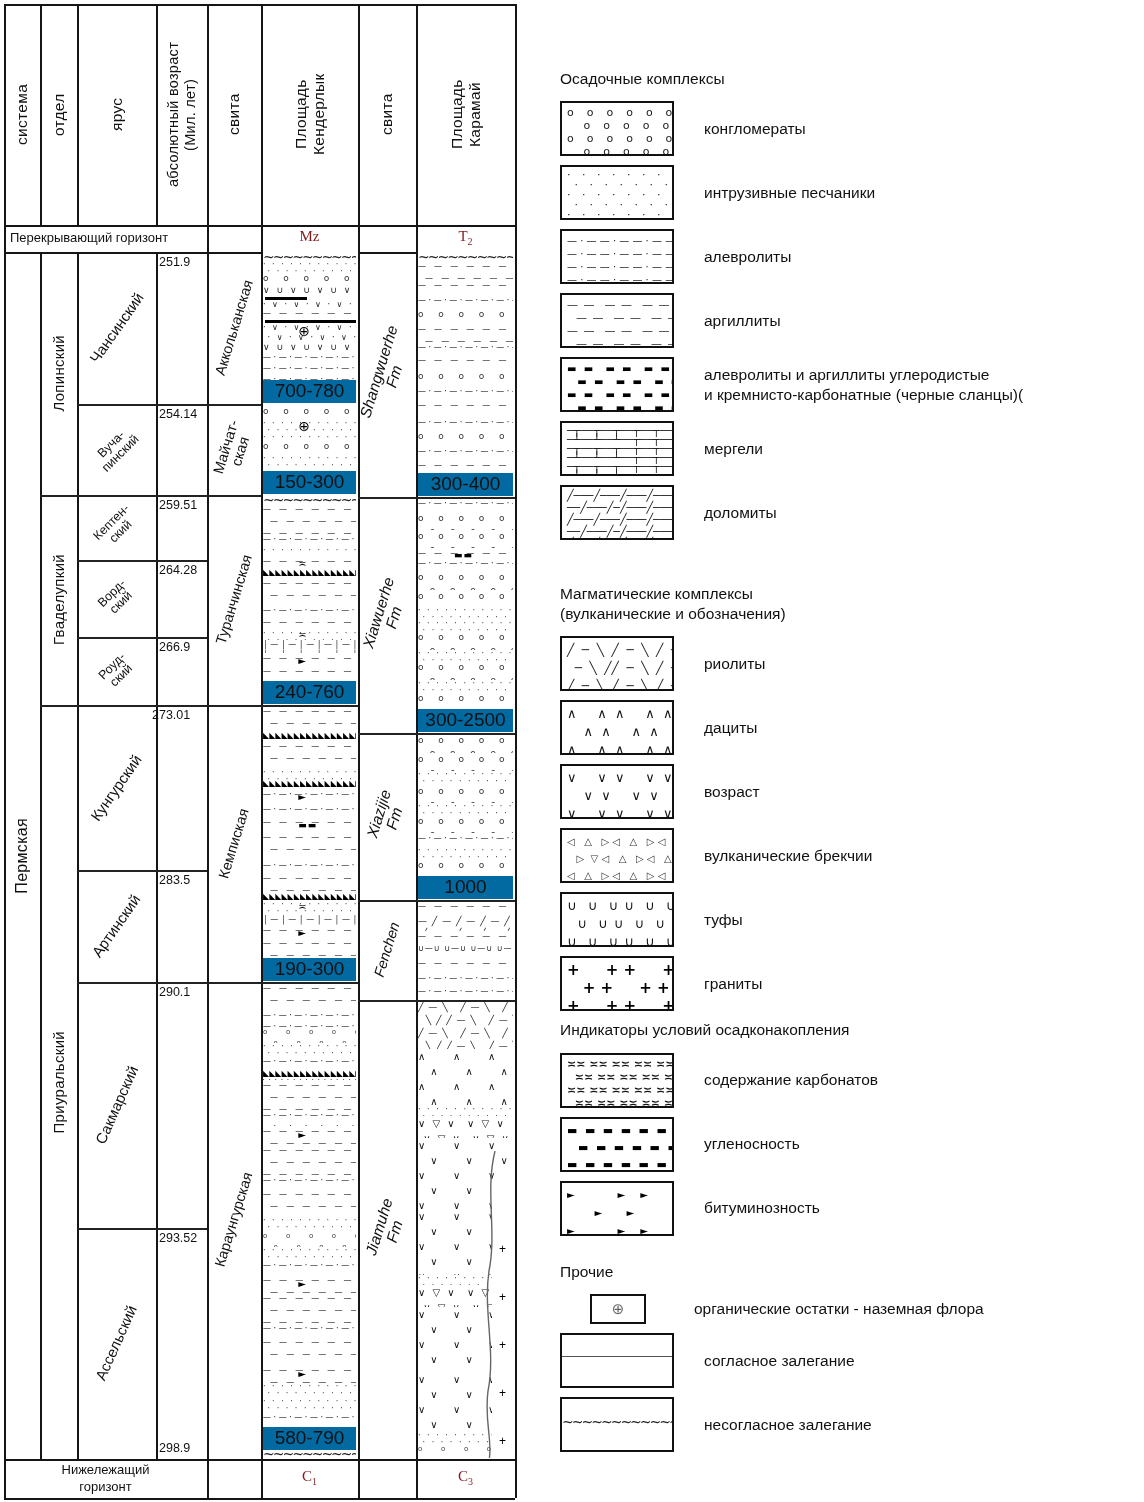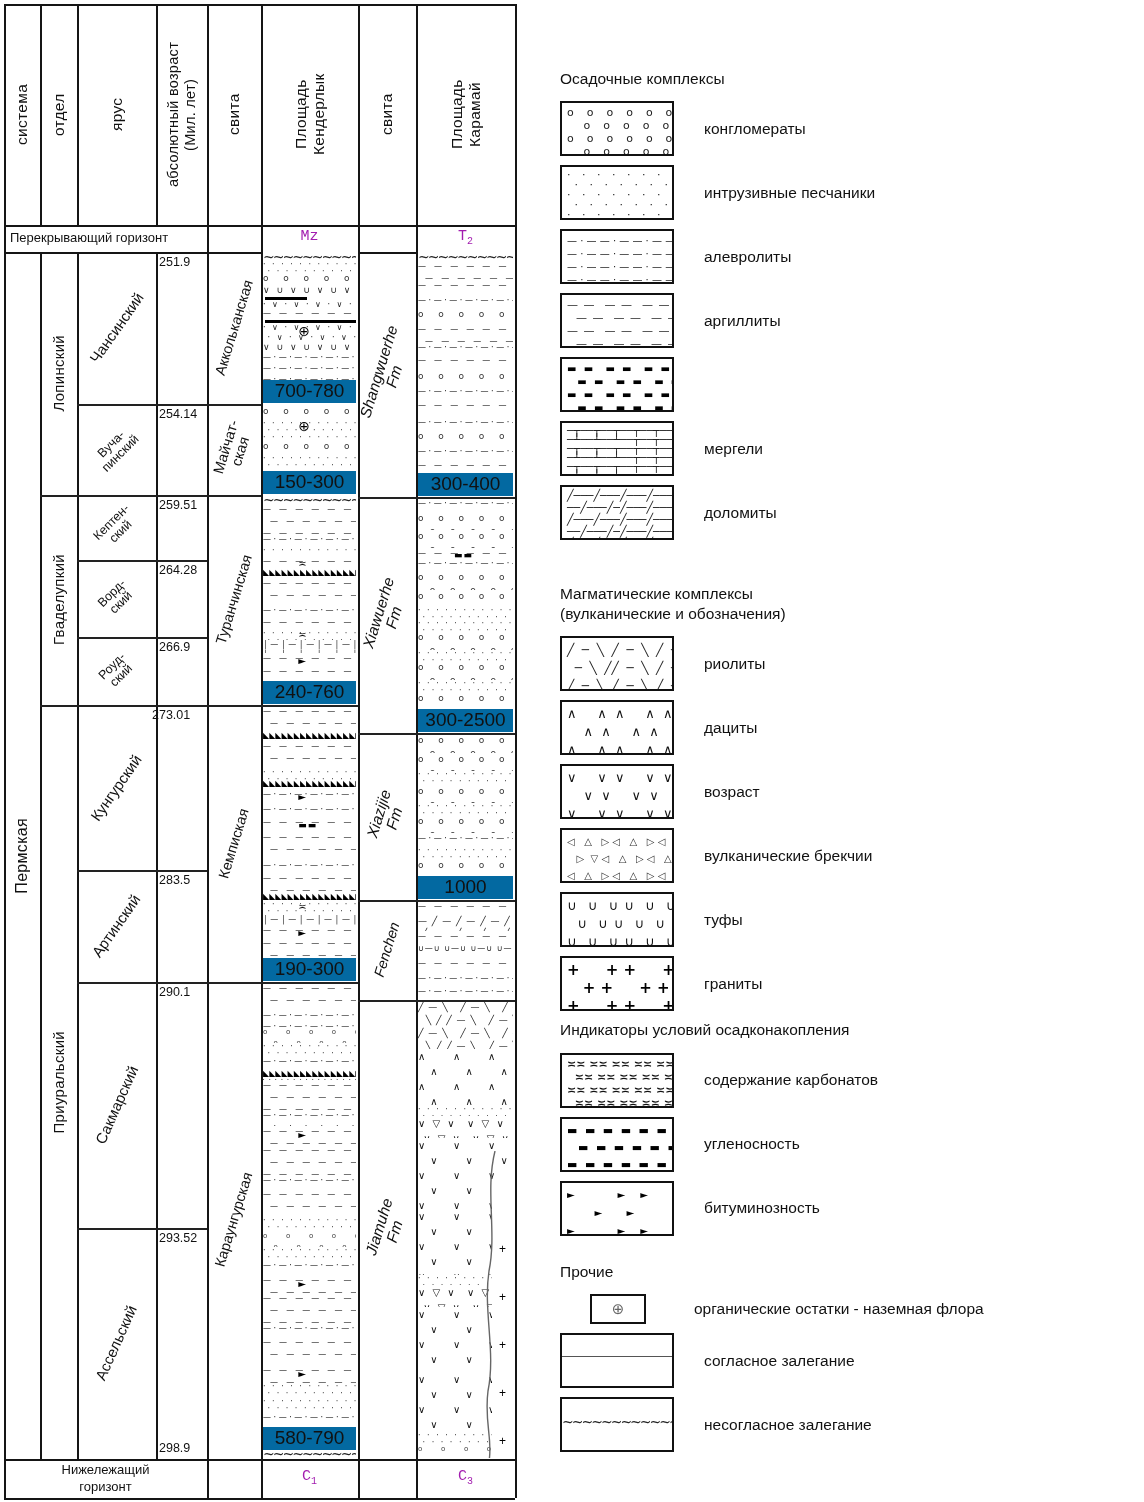--- a/index.html
+++ b/index.html
@@ -7,21 +7,21 @@
   #page{position:absolute;inset:0}
   .vline{position:absolute;width:2px;background:#151515}
   .hline{position:absolute;height:2px;background:#151515}
   .hline.thin{height:1.5px;background:#222}
   .hcell{position:absolute;display:flex;align-items:center;justify-content:center;text-align:center}
   .vert{writing-mode:vertical-rl;transform:rotate(180deg);font-size:15.5px;white-space:pre-line;line-height:1.15;letter-spacing:.3px}
   .rot{white-space:pre-line;text-align:center;line-height:1.05}
   .cellbox{position:absolute;display:flex;align-items:center;justify-content:center;overflow:visible}
   .agelabel{position:absolute;font-size:12.5px;color:#111}
   .olabel{position:absolute;font-size:13px}
-  .serif{font-family:Liberation Mono, monospace;color:#a21caf;font-size:15px}
+  .serif{font-family:Liberation Serif, serif;color:#7f1d1d;font-size:15px}
   .serif sub{font-size:10px}
   .section{position:absolute;display:flex;flex-direction:column;overflow:hidden}
   .band{position:relative;overflow:hidden;white-space:pre;font-family:"DejaVu Sans",sans-serif;color:#222}
   .thick{flex:0 0 19px;display:flex;align-items:flex-end;justify-content:center;font-size:19px;background:#0369a1;color:#111;padding-bottom:1px}
   .ov{position:absolute;color:#111;background:transparent}
   .gstrip{position:absolute;right:0;width:21px;background:#fff;color:#000;font-size:12px;line-height:24px;white-space:pre;text-align:center;padding-top:58px;overflow:hidden}
   .gcurve{position:absolute;pointer-events:none}
   #legend{position:absolute;left:560px;top:12px;width:575px}
   .lg-title{font-weight:bold;font-size:17px;padding-left:48px;margin-bottom:0}
   .lg-head{font-size:15.5px;white-space:pre-line;line-height:1.3}
@@ -665,20 +665,22 @@
   — —  — —  — —  — —  — —  — —  — —  — —  </div>
           <div class="lg-label">аргиллиты</div>
         </div>
         <div class="lg-item">
           <div class="lg-box" style="font-size: 10px; line-height: 13px; letter-spacing: 2px; color: rgb(0, 0, 0);">▬ ▬  ▬ ▬  ▬ ▬  ▬ ▬  ▬ ▬  ▬ ▬  ▬ ▬  ▬ ▬  
   ▬ ▬  ▬ ▬  ▬ ▬  ▬ ▬  ▬ ▬  ▬ ▬  ▬ ▬  ▬ ▬  
 ▬ ▬  ▬ ▬  ▬ ▬  ▬ ▬  ▬ ▬  ▬ ▬  ▬ ▬  ▬ ▬  
   ▬ ▬  ▬ ▬  ▬ ▬  ▬ ▬  ▬ ▬  ▬ ▬  ▬ ▬  ▬ ▬  
 ▬ ▬  ▬ ▬  ▬ ▬  ▬ ▬  ▬ ▬  ▬ ▬  ▬ ▬  ▬ ▬  
   ▬ ▬  ▬ ▬  ▬ ▬  ▬ ▬  ▬ ▬  ▬ ▬  ▬ ▬  ▬ ▬  </div>
+          <div class="lg-label">алевролиты и аргиллиты углеродистые
+и кремнисто-карбонатные (черные сланцы)(</div>
         </div>
         <div class="lg-item">
           <div class="lg-box" style="font-size: 11px; line-height: 9px; letter-spacing: 0px; color: rgb(34, 34, 34);">─┬──┬──┬──┬──┬──┬──┬──┬──┬──┬──┬──┬──┬──┬──┬──┬──┬──┬──┬──┬──┬──┬──┬──┬─
 ─┴──┴──┴──┬──┬──┬──┬──┬──┬──┬──┬──┬──┬──┬──┬──┬──┬──┬──┬──┬──┬──┬──┬──┬──┬──┬──┬─
 ─┬──┬──┬──┬──┬──┬──┬──┬──┬──┬──┬──┬──┬──┬──┬──┬──┬──┬──┬──┬──┬──┬──┬──┬─
 ─┴──┴──┴──┬──┬──┬──┬──┬──┬──┬──┬──┬──┬──┬──┬──┬──┬──┬──┬──┬──┬──┬──┬──┬──┬──┬──┬─
 ─┬──┬──┬──┬──┬──┬──┬──┬──┬──┬──┬──┬──┬──┬──┬──┬──┬──┬──┬──┬──┬──┬──┬──┬─
 ─┴──┴──┴──┬──┬──┬──┬──┬──┬──┬──┬──┬──┬──┬──┬──┬──┬──┬──┬──┬──┬──┬──┬──┬──┬──┬──┬─</div>
           <div class="lg-label">мергели</div>
         </div>

